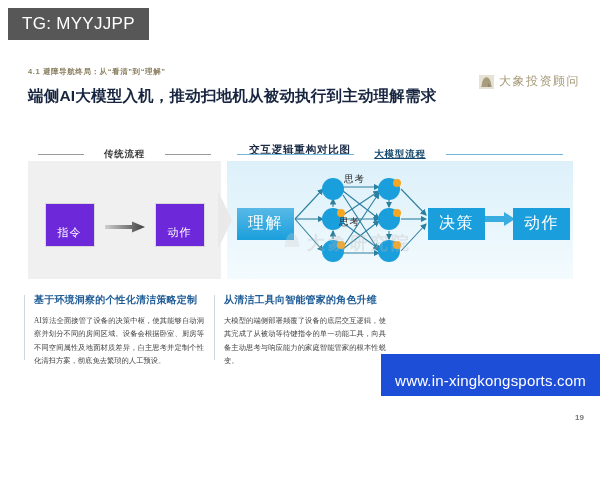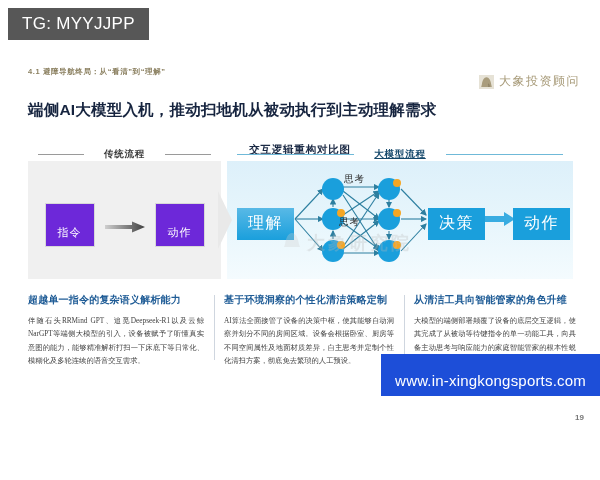--- a/index.html
+++ b/index.html
@@ -39,21 +39,21 @@
   
   .hdr { position: absolute; left: 28px; top: 12px; }
   .kicker {
     font-size: 7.5px;
     color: #8a7f5f;
     letter-spacing: 0.6px;
     font-weight: bold;
     white-space: nowrap;
   }
   .title {
-    margin-top: 23px;
+    margin-top: 9px;
     font-size: 15.5px;
     font-weight: bold;
     color: #16243f;
     letter-spacing: 0.2px;
     white-space: nowrap;
   }
   .brand {
     position: absolute;
     right: 20px; top: 18px;
     display: flex; align-items: center; gap: 5px;
@@ -338,24 +338,20 @@
       </div>
 
       <span class="wedge">
         <svg width="14" height="58" viewBox="0 0 14 58">
           <path d="M0 0 L14 29 L0 58 Z" fill="#e9e9e9"></path>
         </svg>
       </span>
     </div>
 
     <div class="cols">
-      <div class="col col-0">
-        <div class="col-head">超越单一指令的复杂语义解析能力</div>
-        <div class="col-body">伴随石头RRMind GPT、追觅Deepseek-R1以及云鲸NarGPT等端侧大模型的引入，设备被赋予了听懂真实意图的能力，能够精准解析打扫一下床底下等日常化、模糊化及多轮连续的语音交互需求。</div>
-      </div>
       <div class="col col-1">
         <span class="col-sep"></span>
         <div class="col-head">基于环境洞察的个性化清洁策略定制</div>
         <div class="col-body">AI算法全面接管了设备的决策中枢，使其能够自动洞察并划分不同的房间区域。设备会根据卧室、厨房等不同空间属性及地面材质差异，自主思考并定制个性化清扫方案，彻底免去繁琐的人工预设。</div>
       </div>
       <div class="col col-2">
         <span class="col-sep"></span>
         <div class="col-head">从清洁工具向智能管家的角色升维</div>
         <div class="col-body">大模型的端侧部署颠覆了设备的底层交互逻辑，使其完成了从被动等待键指令的单一功能工具，向具备主动思考与响应能力的家庭智能管家的根本性蜕变。</div>
       </div>

